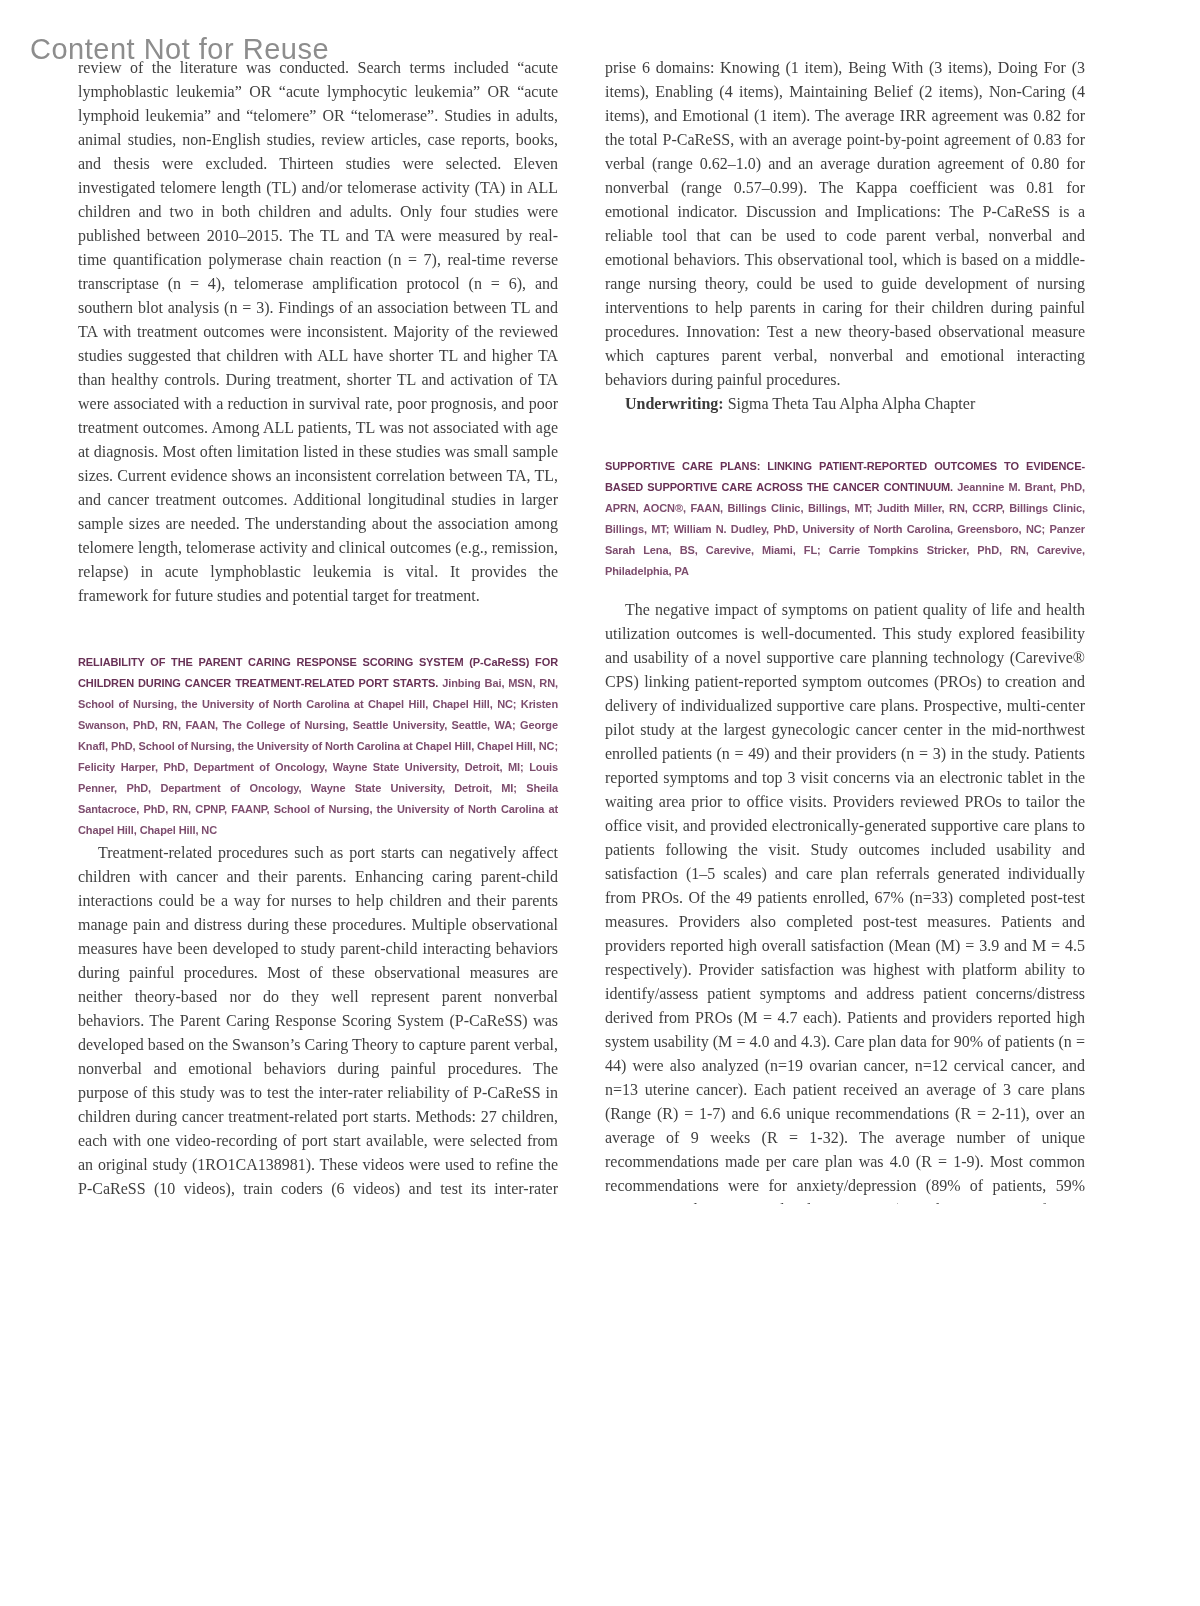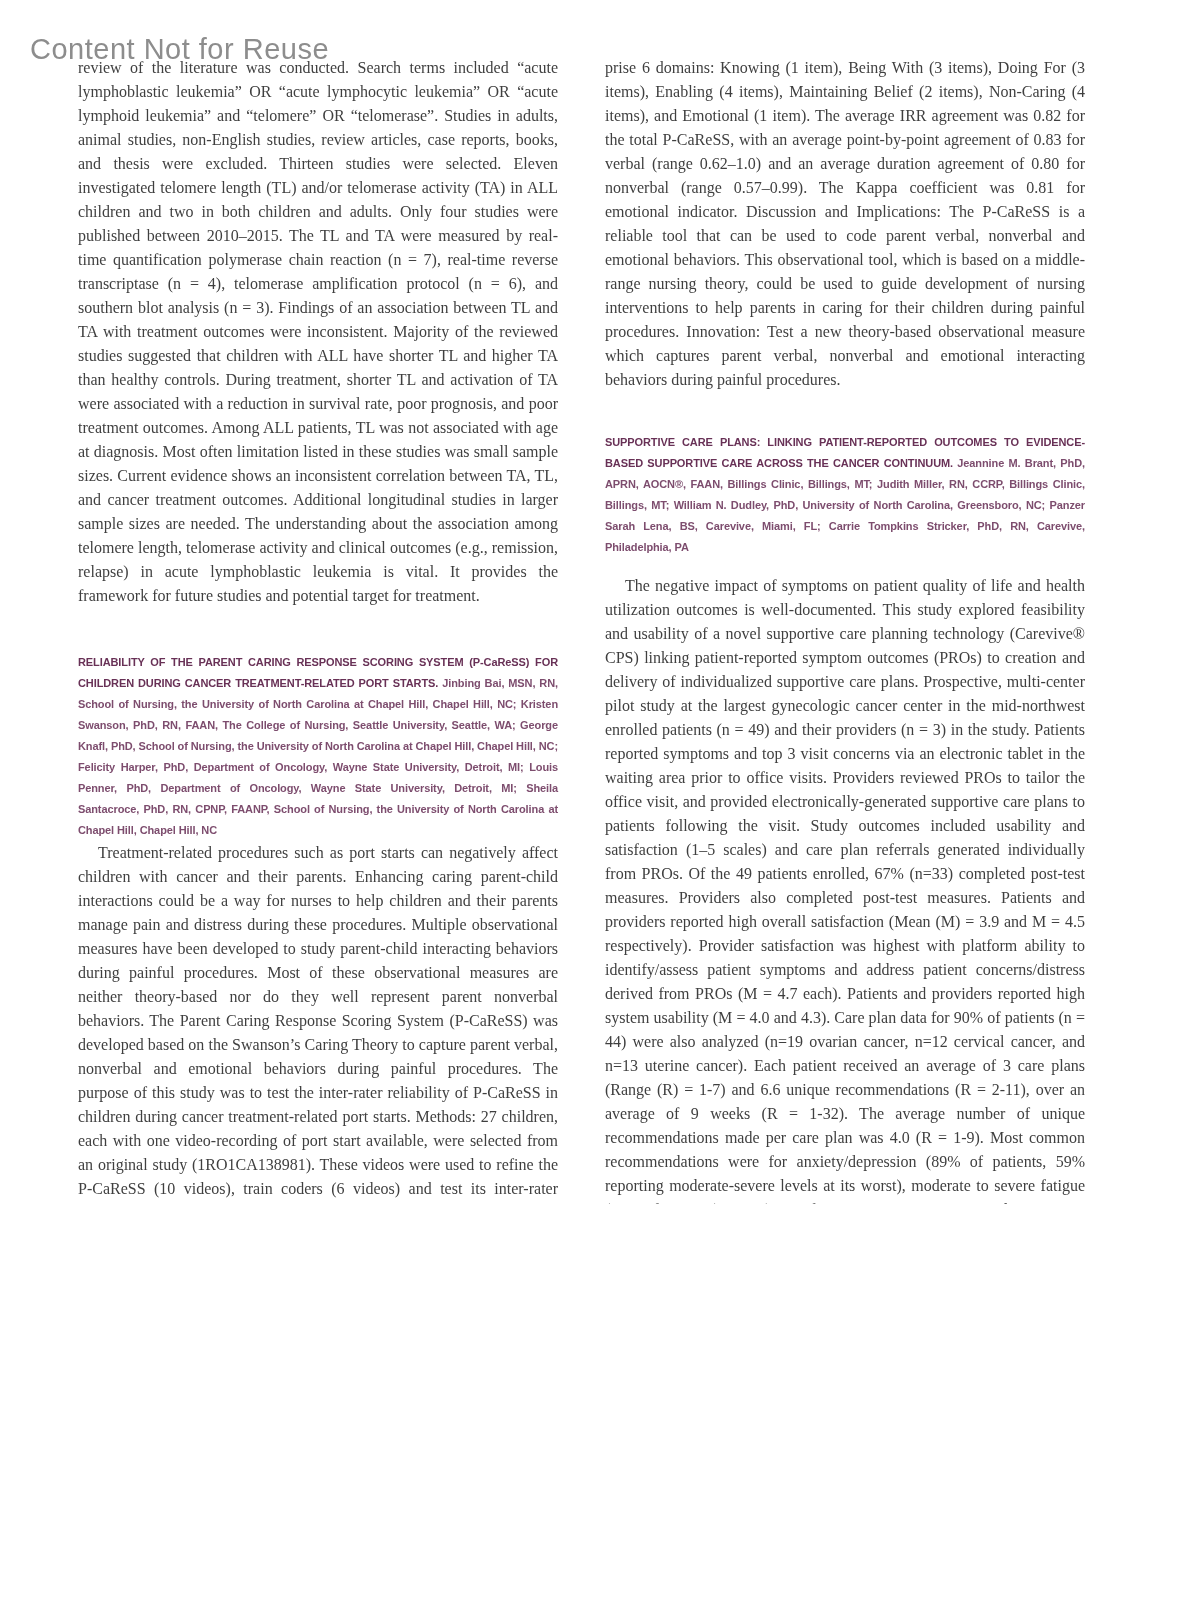--- a/index.html
+++ b/index.html
@@ -84,20 +84,24 @@
       <span class="abstract-title">RELIABILITY OF THE PARENT CARING RESPONSE SCORING SYSTEM (P-CaReSS) FOR CHILDREN DURING CANCER TREATMENT-RELATED PORT STARTS.</span>
       <span class="abstract-authors">Jinbing Bai, MSN, RN, School of Nursing, the University of North Carolina at Chapel Hill, Chapel Hill, NC; Kristen Swanson, PhD, RN, FAAN, The College of Nursing, Seattle University, Seattle, WA; George Knafl, PhD, School of Nursing, the University of North Carolina at Chapel Hill, Chapel Hill, NC; Felicity Harper, PhD, Department of Oncology, Wayne State University, Detroit, MI; Louis Penner, PhD, Department of Oncology, Wayne State University, Detroit, MI; Sheila Santacroce, PhD, RN, CPNP, FAANP, School of Nursing, the University of North Carolina at Chapel Hill, Chapel Hill, NC</span>
     </p>
 
     <p class="body-text indent">Treatment-related procedures such as port starts can negatively affect children with cancer and their parents. Enhancing caring parent-child interactions could be a way for nurses to help children and their parents manage pain and distress during these procedures. Multiple observational measures have been developed to study parent-child interacting behaviors during painful procedures. Most of these observational measures are neither theory-based nor do they well represent parent nonverbal behaviors. The Parent Caring Response Scoring System (P-CaReSS) was developed based on the Swanson’s Caring Theory to capture parent verbal, nonverbal and emotional behaviors during painful procedures. The purpose of this study was to test the inter-rater reliability of P-CaReSS in children during cancer treatment-related port starts. Methods: 27 children, each with one video-recording of port start available, were selected from an original study (1RO1CA138981). These videos were used to refine the P-CaReSS (10 videos), train coders (6 videos) and test its inter-rater reliability (IRR; 11 videos). One PhD-prepared coder and the first author trained to code the videos using the P-CaReSS using timed-event coding method and StudioCode software. Cohen’s Kappa was calculated for categorical variables. Findings: The 18-item refined P-CaReSS describes three types of parent behaviors: verbal (11 items), nonverbal (6 items), and emotional indicators (1 item). These parent behaviors com-</p>
   </div>
 
   <div class="col col-right">
     <p class="body-text">prise 6 domains: Knowing (1 item), Being With (3 items), Doing For (3 items), Enabling (4 items), Maintaining Belief (2 items), Non-Caring (4 items), and Emotional (1 item). The average IRR agreement was 0.82 for the total P-CaReSS, with an average point-by-point agreement of 0.83 for verbal (range 0.62–1.0) and an average duration agreement of 0.80 for nonverbal (range 0.57–0.99). The Kappa coefficient was 0.81 for emotional indicator. Discussion and Implications: The P-CaReSS is a reliable tool that can be used to code parent verbal, nonverbal and emotional behaviors. This observational tool, which is based on a middle-range nursing theory, could be used to guide development of nursing interventions to help parents in caring for their children during painful procedures. Innovation: Test a new theory-based observational measure which captures parent verbal, nonverbal and emotional interacting behaviors during painful procedures.</p>
 
+    <p class="body-text indent">
+      <span class="bold-label">Underwriting:</span>
+      <span>Sigma Theta Tau Alpha Alpha Chapter</span>
+    </p>
 
     <p class="abstract-heading">
       <span class="abstract-title">SUPPORTIVE CARE PLANS: LINKING PATIENT-REPORTED OUTCOMES TO EVIDENCE-BASED SUPPORTIVE CARE ACROSS THE CANCER CONTINUUM.</span>
       <span class="abstract-authors">Jeannine M. Brant, PhD, APRN, AOCN®, FAAN, Billings Clinic, Billings, MT; Judith Miller, RN, CCRP, Billings Clinic, Billings, MT; William N. Dudley, PhD, University of North Carolina, Greensboro, NC; Panzer Sarah Lena, BS, Carevive, Miami, FL; Carrie Tompkins Stricker, PhD, RN, Carevive, Philadelphia, PA</span>
     </p>
 
     <p class="body-text indent">The negative impact of symptoms on patient quality of life and health utilization outcomes is well-documented. This study explored feasibility and usability of a novel supportive care planning technology (Carevive® CPS) linking patient-reported symptom outcomes (PROs) to creation and delivery of individualized supportive care plans. Prospective, multi-center pilot study at the largest gynecologic cancer center in the mid-northwest enrolled patients (n = 49) and their providers (n = 3) in the study. Patients reported symptoms and top 3 visit concerns via an electronic tablet in the waiting area prior to office visits. Providers reviewed PROs to tailor the office visit, and provided electronically-generated supportive care plans to patients following the visit. Study outcomes included usability and satisfaction (1–5 scales) and care plan referrals generated individually from PROs. Of the 49 patients enrolled, 67% (n=33) completed post-test measures. Providers also completed post-test measures. Patients and providers reported high overall satisfaction (Mean (M) = 3.9 and M = 4.5 respectively). Provider satisfaction was highest with platform ability to identify/assess patient symptoms and address patient concerns/distress derived from PROs (M = 4.7 each). Patients and providers reported high system usability (M = 4.0 and 4.3). Care plan data for 90% of patients (n = 44) were also analyzed (n=19 ovarian cancer, n=12 cervical cancer, and n=13 uterine cancer). Each patient received an average of 3 care plans (Range (R) = 1-7) and 6.6 unique recommendations (R = 2-11), over an average of 9 weeks (R = 1-32). The average number of unique recommendations made per care plan was 4.0 (R = 1-9). Most common recommendations were for anxiety/depression (89% of patients, 59% reporting moderate-severe levels at its worst), moderate to severe fatigue (80% of patients), pain (64% of patients, 46% reporting moderate-severe levels at its worst), hot flashes (56.8%), and cognitive dysfunction (54.5%). Usability and satisfaction are high; use of the platform results in high rates of referrals for patients with gynecologic cancers. Further studies are needed to determine whether supportive care plans enhance self-care/follow-through on recommended referrals and improve patient outcomes. The CPS is the first technology available that delivers personalized electronic care plans derived from PROs and aligns with quality care standards and current evidence.</p>
   </div>
 
   <div class="footer">

